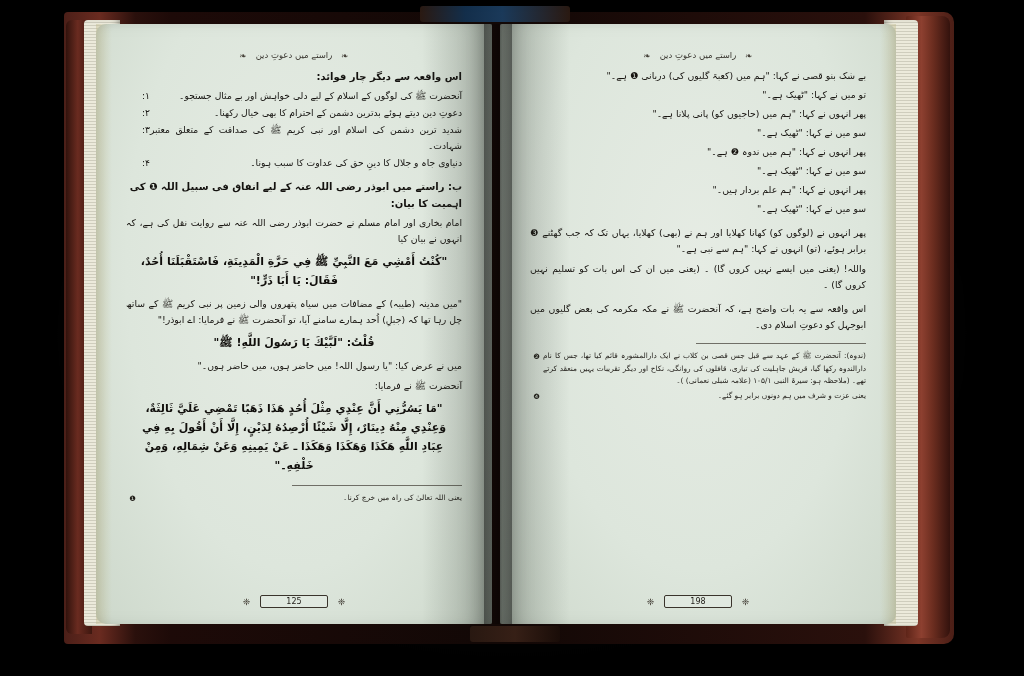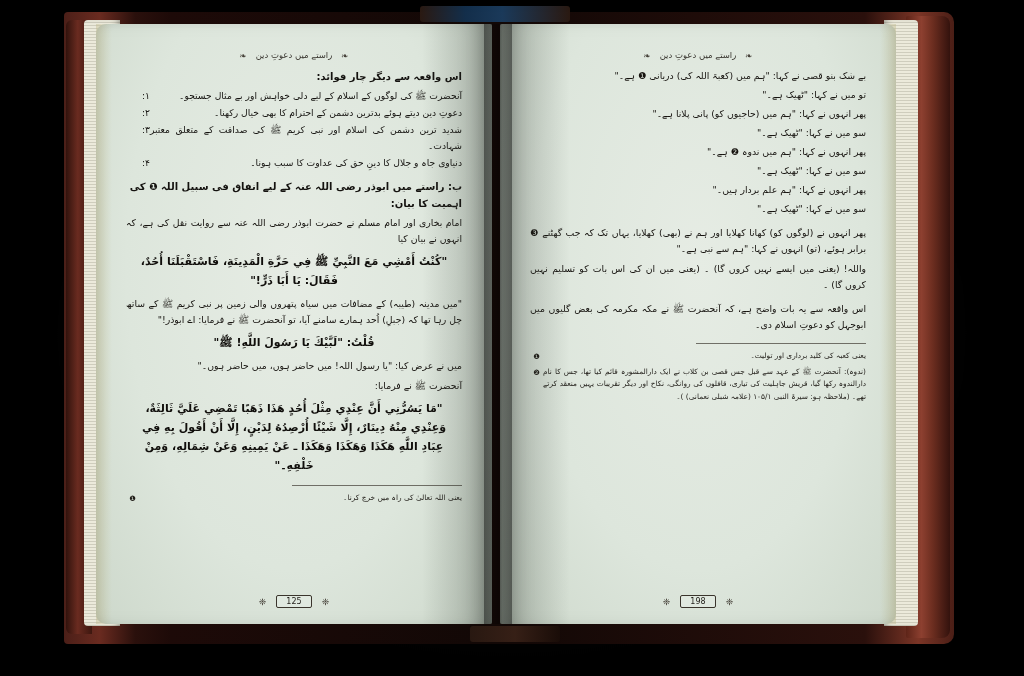--- a/index.html
+++ b/index.html
@@ -235,21 +235,21 @@
     bottom: 16px;
     left: 0;
     right: 0;
     text-align: center;
   }
   .folio .box {
     display: inline-block;
     font-size: 8px;
     border: 1px solid #3a342c;
     border-radius: 2px;
-    padding: 1px 9px;
+    padding: 1px 25px;
     color: #201d18;
     background: rgba(255,255,255,.18);
   }
   .folio .wing {
     display: inline-block;
     color: #3a342c;
     font-size: 9px;
     margin: 0 5px;
     transform: translateY(1px);
   }
@@ -352,43 +352,43 @@
       <div class="page-inner">
 
         <div class="hdr">
           <span class="orn">❧</span>
           <span>راستے میں دعوتِ دین</span>
           <span class="orn">❧</span>
         </div>
         <div class="hdr-rule"></div>
 
         <div class="dialogue">
-          <div class="para rt">بے شک بنو قصی نے کہا: "ہم میں (کعبۃ اللہ کی) دربانی ❶ ہے۔"</div>
+          <div class="para rt">بے شک بنو قصی نے کہا: "ہم میں (کعبۃ گلیوں کی) دربانی ❶ ہے۔"</div>
           <div class="para rt">تو میں نے کہا: "ٹھیک ہے۔"</div>
           <div class="para rt">پھر انہوں نے کہا: "ہم میں (حاجیوں کو) پانی پلانا ہے۔"</div>
           <div class="para rt">سو میں نے کہا: "ٹھیک ہے۔"</div>
           <div class="para rt">پھر انہوں نے کہا: "ہم میں ندوہ ❷ ہے۔"</div>
           <div class="para rt">سو میں نے کہا: "ٹھیک ہے۔"</div>
           <div class="para rt">پھر انہوں نے کہا: "ہم علم بردار ہیں۔"</div>
           <div class="para rt">سو میں نے کہا: "ٹھیک ہے۔"</div>
         </div>
 
         <div class="para" style="margin-top:8px">پھر انہوں نے (لوگوں کو) کھانا کھلایا اور ہم نے (بھی) کھلایا، یہاں تک کہ جب گھٹنے ❸ برابر ہوئے، (تو) انہوں نے کہا: "ہم سے نبی ہے۔"</div>
         <div class="para">واللہ! (یعنی میں ایسے نہیں کروں گا) ۔ (یعنی میں ان کی اس بات کو تسلیم نہیں کروں گا) ۔</div>
         <div class="para" style="margin-top:8px">اس واقعہ سے یہ بات واضح ہے، کہ آنحضرت ﷺ نے مکہ مکرمہ کی بعض گلیوں میں ابوجہل کو دعوتِ اسلام دی۔</div>
 
         <div class="sep"></div>
 
         <div class="fn">
-          <div class="mark">❶</div>
-          <div class="body">یعنی کعبہ کی کلید برداری اور تولیت۔</div>
-        </div>
-        <div class="fn">
           <div class="mark">❷</div>
           <div class="body">(ندوہ): آنحضرت ﷺ کے عہد سے قبل جس قصی بن کلاب نے ایک دارالمشورہ قائم کیا تھا، جس کا نام دارالندوہ رکھا گیا، قریش جاہلیت کی تیاری، قافلوں کی روانگی، نکاح اور دیگر تقریبات یہیں منعقد کرتے تھے۔ (ملاحظہ ہو: سیرۃ النبی ۱۰۵/۱ (علامہ شبلی نعمانی) )۔</div>
+        </div>
+        <div class="fn">
+          <div class="mark">❹</div>
+          <div class="body">یعنی عزت و شرف میں ہم دونوں برابر ہو گئے۔</div>
         </div>
 
         <div class="folio">
           <span class="wing">❈</span>
           <span class="box">198</span>
           <span class="wing">❈</span>
         </div>
 
         <div class="curve-r"></div>
         <div class="edge-tint-r"></div>

